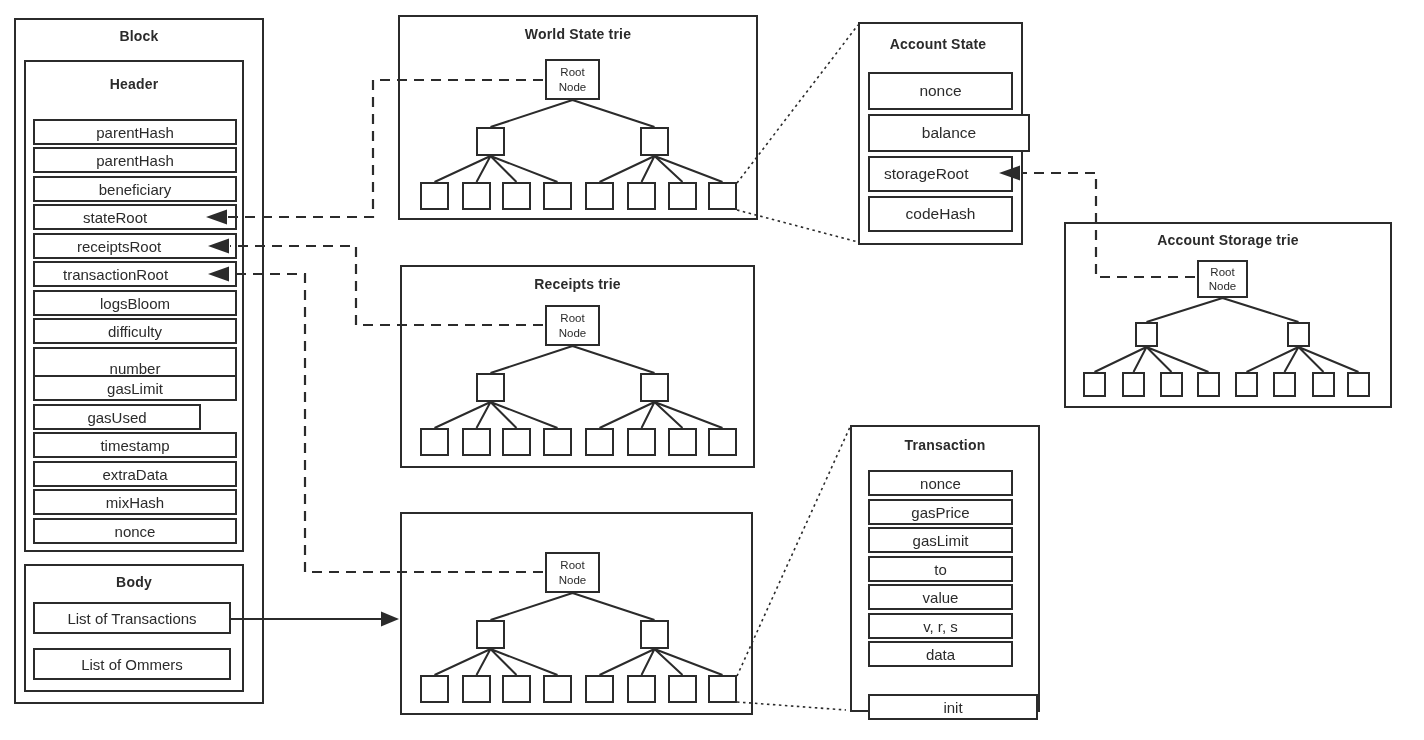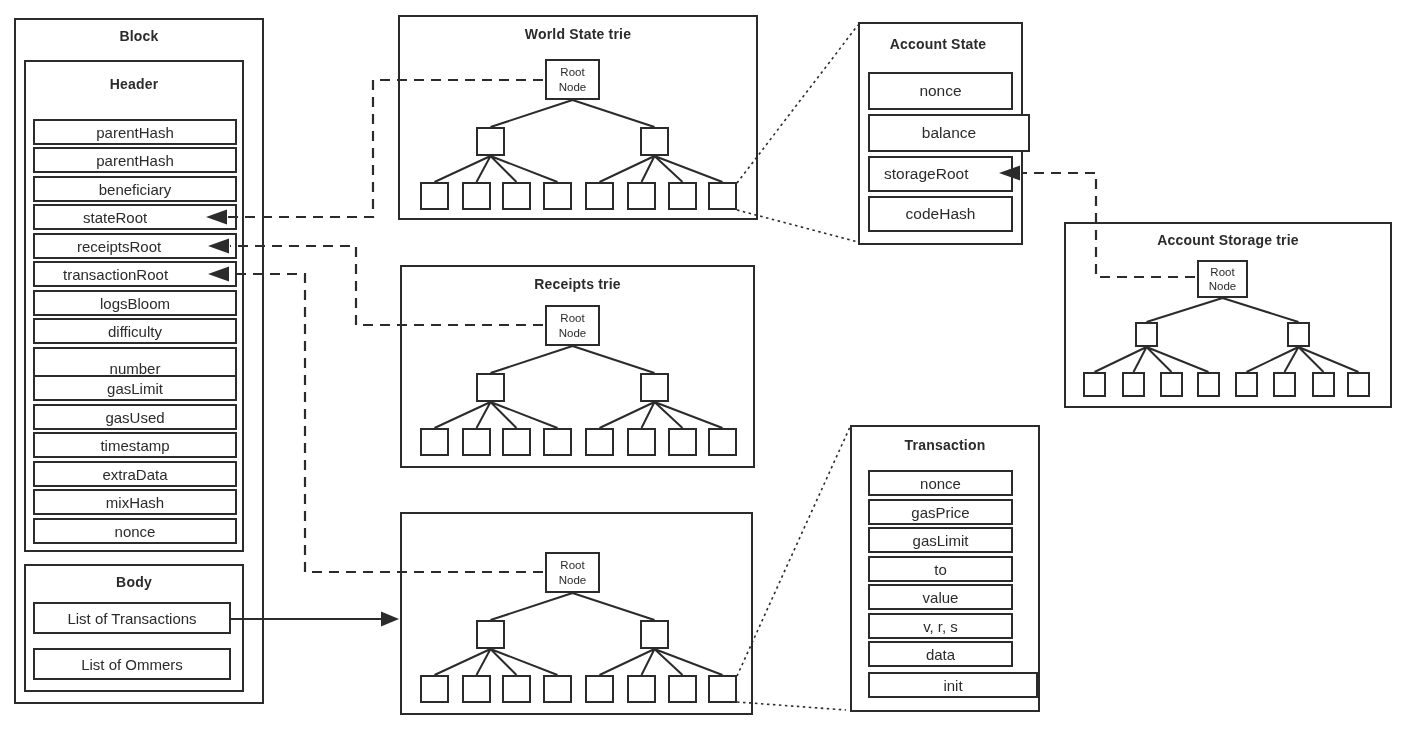--- a/index.html
+++ b/index.html
@@ -82,21 +82,21 @@
   <div class="row" style="left:33px;top:119px;width:204px;height:26px">parentHash</div>
   <div class="row" style="left:33px;top:147px;width:204px;height:26px">parentHash</div>
   <div class="row" style="left:33px;top:176px;width:204px;height:26px">beneficiary</div>
   <div class="row" style="left:33px;top:233px;width:204px;height:26px;justify-content:flex-start;padding-left:42px">receiptsRoot</div>
   <div class="row" style="left:33px;top:204px;width:204px;height:26px;justify-content:flex-start;padding-left:48px">stateRoot</div>
   <div class="row" style="left:33px;top:261px;width:204px;height:26px;justify-content:flex-start;padding-left:28px">transactionRoot</div>
   <div class="row" style="left:33px;top:290px;width:204px;height:26px">logsBloom</div>
   <div class="row" style="left:33px;top:318px;width:204px;height:26px">difficulty</div>
   <div class="row" style="left:33px;top:347px;width:204px;height:42px">number</div>
   <div class="row" style="left:33px;top:375px;width:204px;height:26px">gasLimit</div>
-  <div class="row" style="left:33px;top:404px;width:204px;height:26px">gasUsed</div>
+  <div class="row" style="left:33px;top:404px;width:168px;height:26px">gasUsed</div>
   <div class="row" style="left:33px;top:432px;width:204px;height:26px">timestamp</div>
   <div class="row" style="left:33px;top:461px;width:204px;height:26px">extraData</div>
   <div class="row" style="left:33px;top:489px;width:204px;height:26px">mixHash</div>
   <div class="row" style="left:33px;top:518px;width:204px;height:26px">nonce</div>
 
   <div class="row" style="left:33px;top:602px;width:198px;height:32px">List of Transactions</div>
   <div class="row" style="left:33px;top:648px;width:198px;height:32px">List of Ommers</div>
 
   <div class="node rootnode" style="left:545px;top:59px;width:55px;height:41px">
       <span>Root Node</span>
@@ -159,21 +159,21 @@
   <div class="node" style="left:1312px;top:372px;width:23px;height:25px"></div>
   <div class="node" style="left:1347px;top:372px;width:23px;height:25px"></div>
 
   <div class="row" style="left:868px;top:470px;width:145px;height:26px">nonce</div>
   <div class="row" style="left:868px;top:499px;width:145px;height:26px">gasPrice</div>
   <div class="row" style="left:868px;top:527px;width:145px;height:26px">gasLimit</div>
   <div class="row" style="left:868px;top:556px;width:145px;height:26px">to</div>
   <div class="row" style="left:868px;top:584px;width:145px;height:26px">value</div>
   <div class="row" style="left:868px;top:613px;width:145px;height:26px">v, r, s</div>
   <div class="row" style="left:868px;top:641px;width:145px;height:26px">data</div>
-  <div class="row" style="left:868px;top:672px;width:170px;height:26px">init</div>
+  <div class="row" style="left:868px;top:694px;width:170px;height:26px">init</div>
 
   <svg id="connectors" class="layer" width="1424" height="740" viewBox="0 0 1424 740">
 
     <g stroke="#2b2b2b" stroke-width="2.2" fill="none" stroke-dasharray="10 7">
       <path d="M543 80 H373 V217 H228"></path>
       <path d="M543 325 H356 V246 H230"></path>
       <path d="M543 572 H305 V274 H230"></path>
       <path d="M1195 277 H1096 V173 H1021"></path>
     </g>
 

